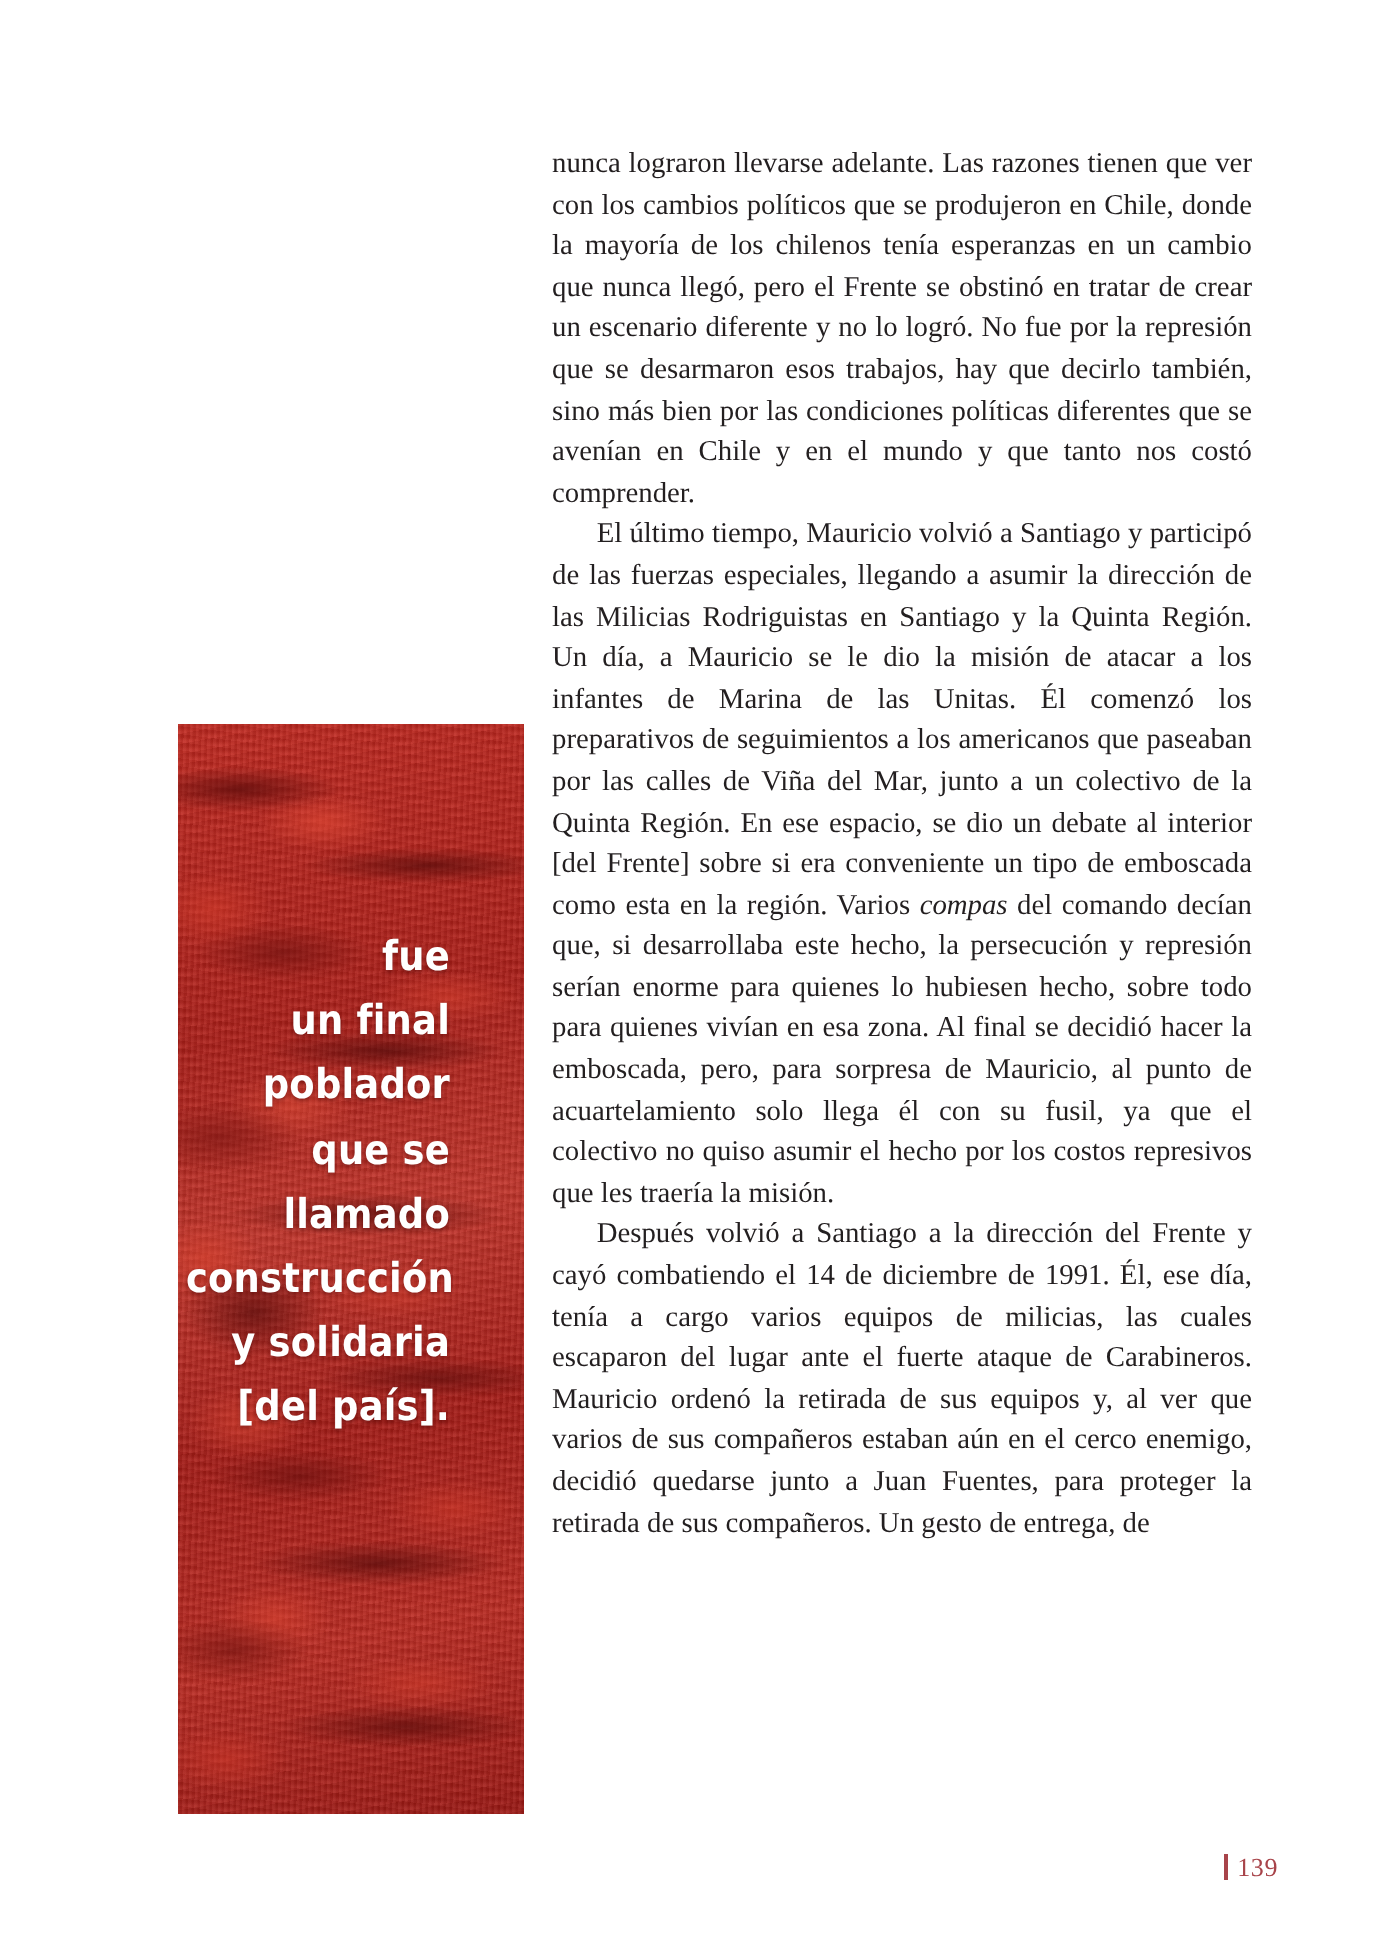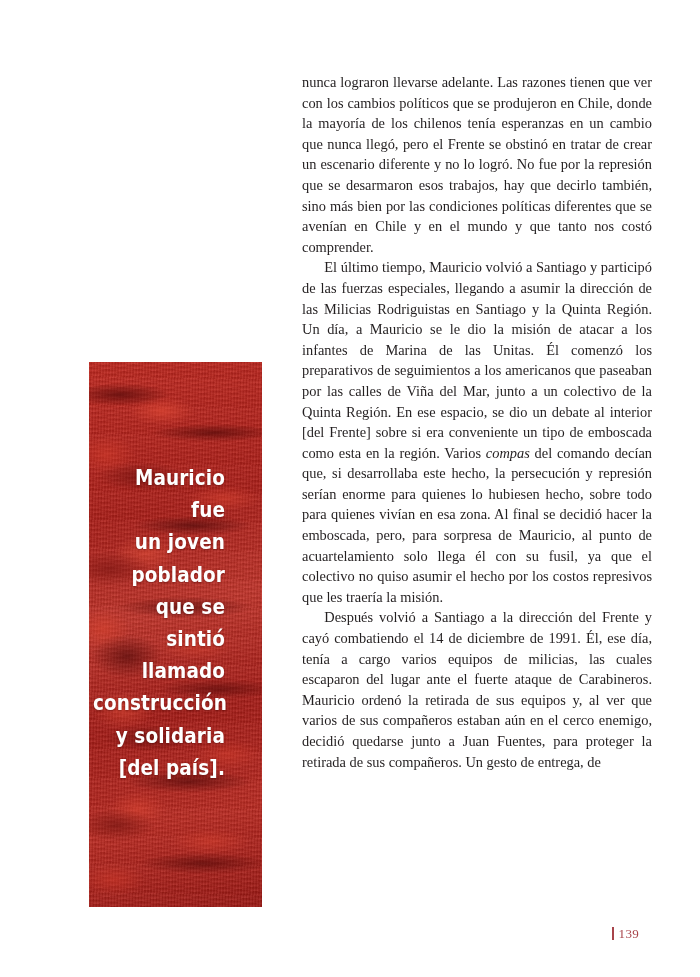--- a/index.html
+++ b/index.html
@@ -30,21 +30,20 @@
     left: 276px;
     top: 72px;
     width: 350px;
     font-family: "Liberation Serif", serif;
     font-size: 14.4px;
     line-height: 20.6px;
     text-align: justify;
     text-justify: inter-word;
     color: #231f20;
     hyphens: manual;
-    margin-left: 26px;
   }
   .text-column p {
     margin: 0;
   }
   .text-column p.indented {
     text-indent: 1.55em;
   }
   .text-column em {
     font-style: italic;
   }
@@ -134,26 +133,24 @@
     letter-spacing: 0.3px;
   }
 </style>
 </head>
 <body>
 
 <div class="page">
 
   <div class="pullquote">
     <div class="pullquote-text">
-      <span class="ql">Mauricio</span>
       <span class="ql">fue</span>
-      <span class="ql">un joven</span>
+      <span class="ql">un final</span>
       <span class="ql">poblador</span>
       <span class="ql">que se</span>
-      <span class="ql">sintió</span>
       <span class="ql">llamado</span>
       <span class="ql">construcción</span>
       <span class="ql">y solidaria</span>
       <span class="ql">[del país].</span>
     </div>
   </div>
 
   <div class="text-column">
     <p>nunca lograron llevarse adelante. Las razones tienen que ver con los cambios políticos que se produjeron en Chile, donde la mayoría de los chilenos tenía esperanzas en un cambio que nunca llegó, pero el Frente se obstinó en tratar de crear un escenario diferente y no lo logró. No fue por la represión que se desarmaron esos trabajos, hay que decirlo también, sino más bien por las condiciones políticas diferentes que se avenían en Chile y en el mundo y que tanto nos costó comprender.</p>
     <p class="indented"><span>El último tiempo, Mauricio volvió a Santiago y participó de las fuerzas especiales, llegando a asumir la dirección de las Milicias Rodriguistas en Santiago y la Quinta Región. Un día, a Mauricio se le dio la misión de atacar a los infantes de Marina de las Unitas. Él comenzó los preparativos de seguimientos a los americanos que paseaban por las calles de Viña del Mar, junto a un colectivo de la Quinta Región. En ese espacio, se dio un debate al interior [del Frente] sobre si era conveniente un tipo de emboscada como esta en la región. Varios </span><em>compas</em><span> del comando decían que, si desarrollaba este hecho, la persecución y represión serían enorme para quienes lo hubiesen hecho, sobre todo para quienes vivían en esa zona. Al final se decidió hacer la emboscada, pero, para sorpresa de Mauricio, al punto de acuartelamiento solo llega él con su fusil, ya que el colectivo no quiso asumir el hecho por los costos represivos que les traería la misión.</span></p>

